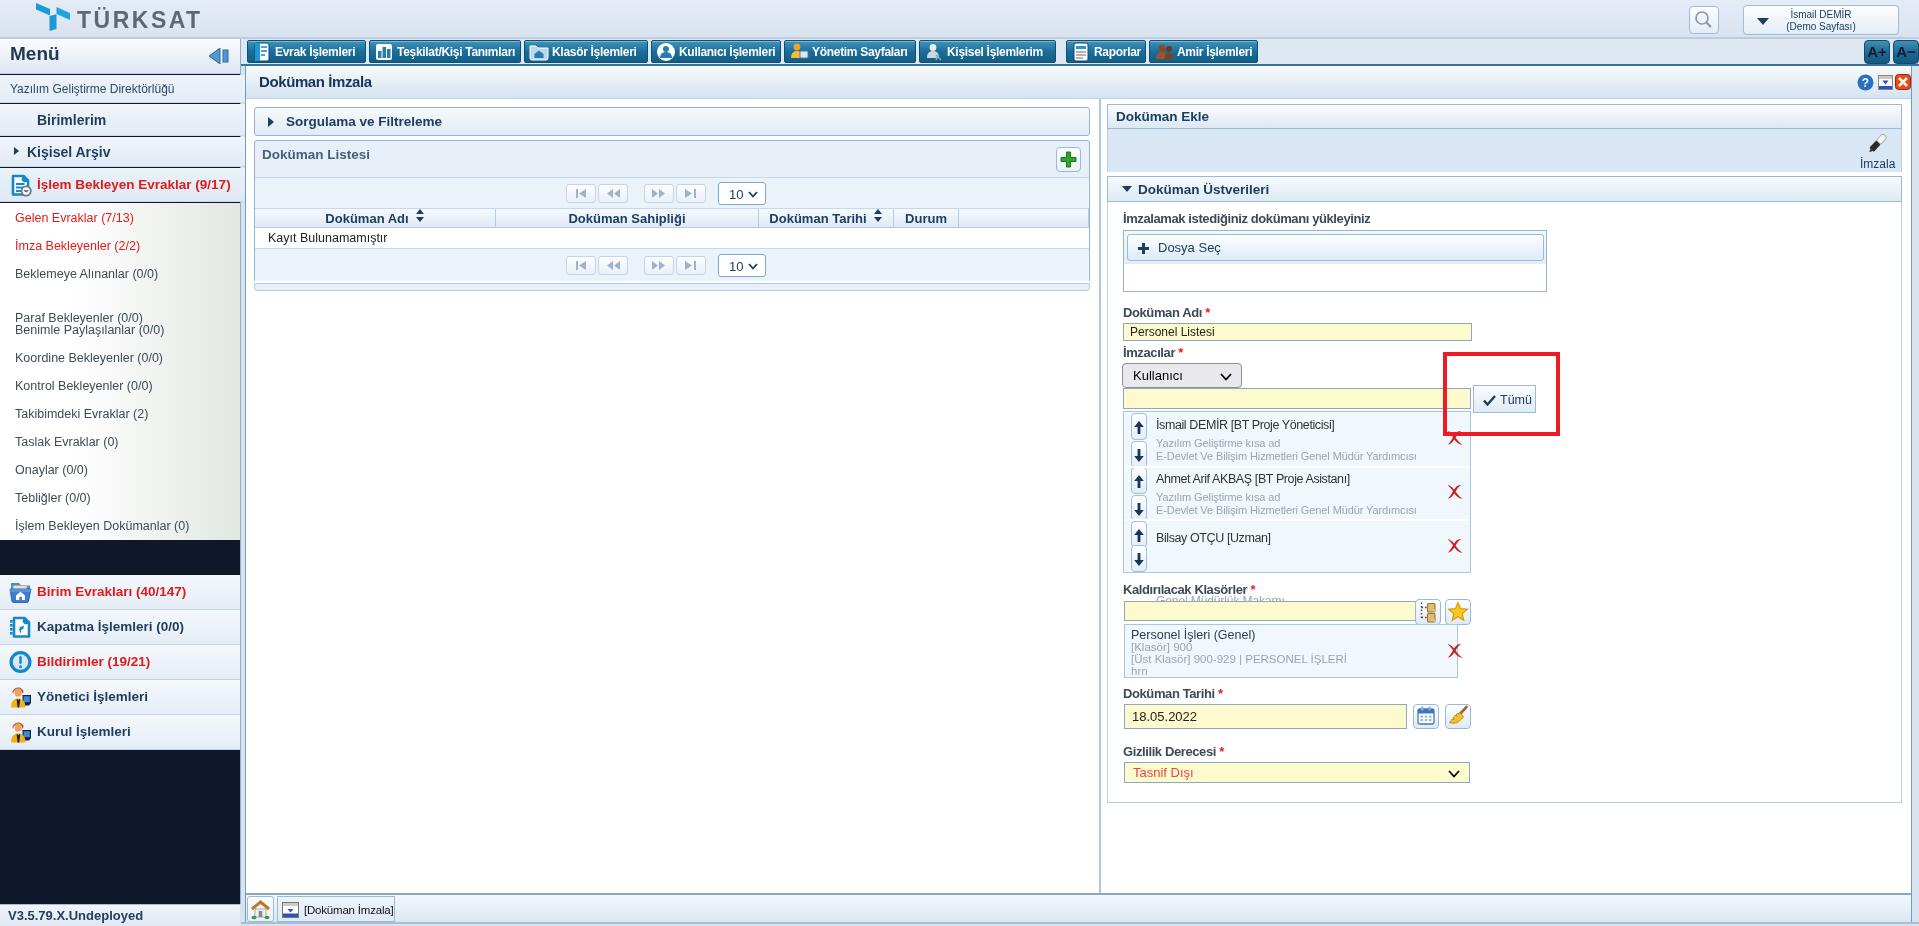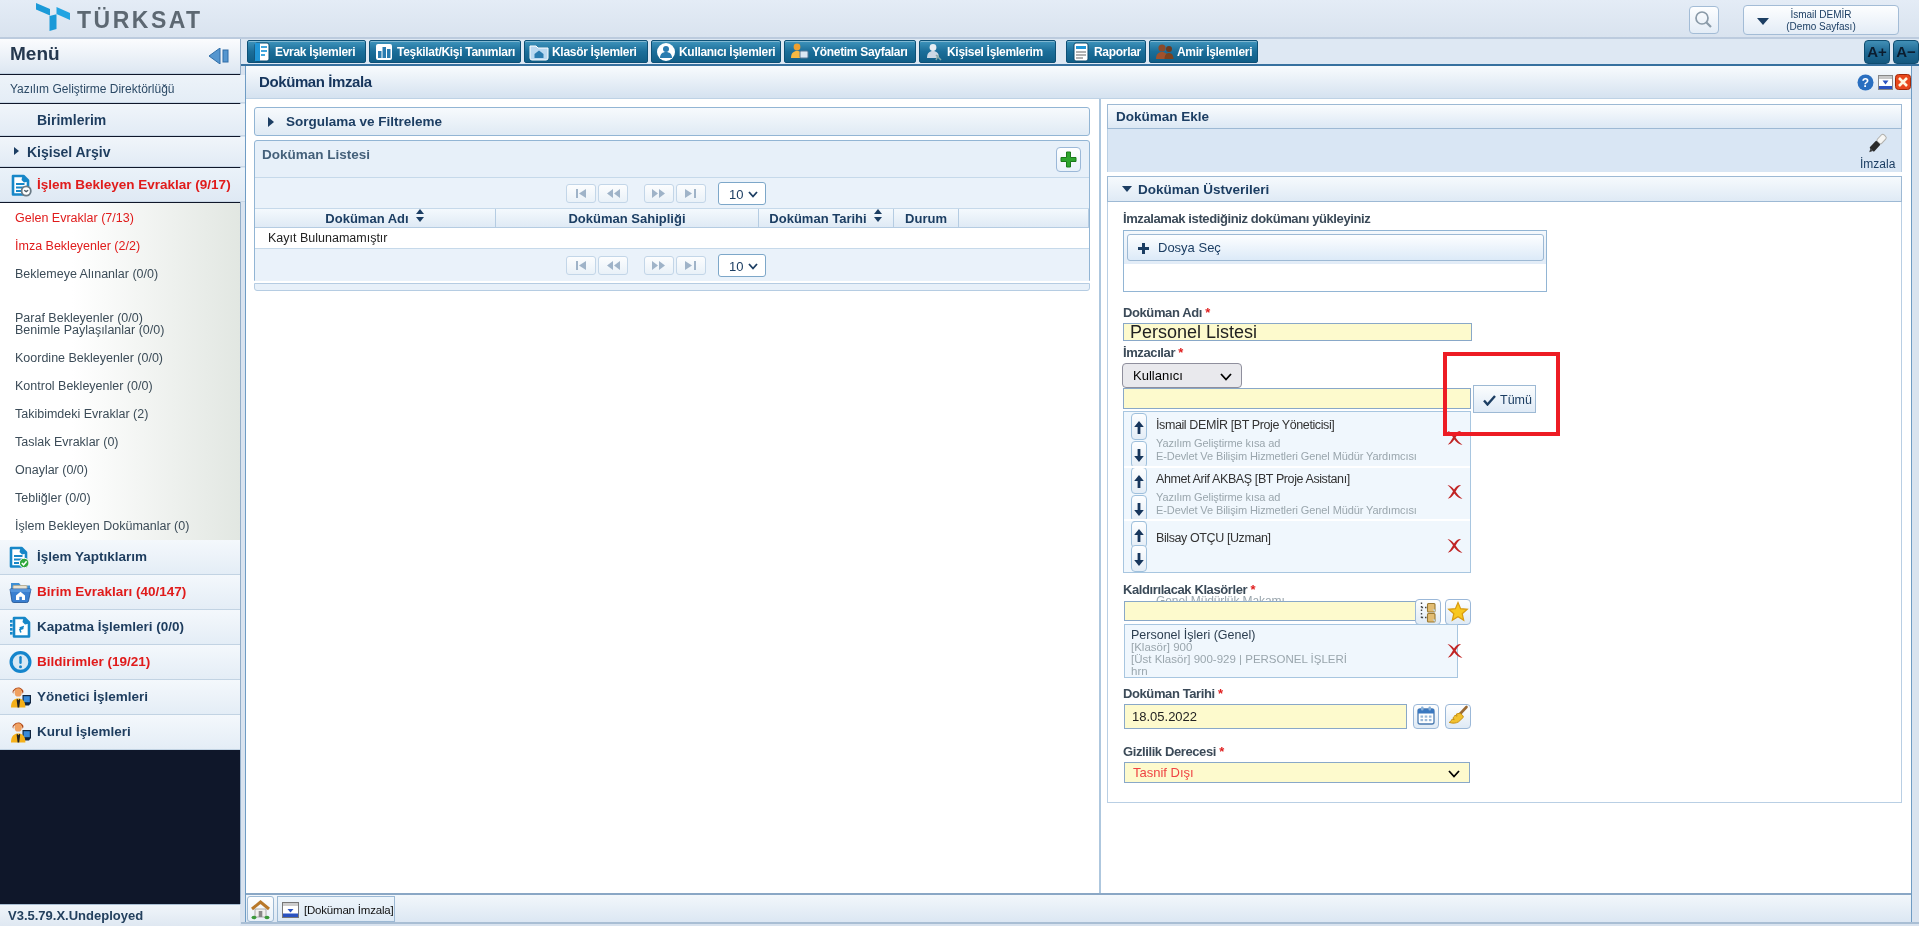--- a/index.html
+++ b/index.html
@@ -94,32 +94,20 @@
 <div style="position:absolute;left:15px;top:92px;font-size:12.5px;color:#3c4c58;white-space:nowrap;margin-top:16px;">Paraf Bekleyenler (0/0)</div>
 <div style="position:absolute;left:15px;top:120px;font-size:12.5px;color:#3c4c58;white-space:nowrap;">Benimle Paylaşılanlar (0/0)</div>
 <div style="position:absolute;left:15px;top:148px;font-size:12.5px;color:#3c4c58;white-space:nowrap;">Koordine Bekleyenler (0/0)</div>
 <div style="position:absolute;left:15px;top:176px;font-size:12.5px;color:#3c4c58;white-space:nowrap;">Kontrol Bekleyenler (0/0)</div>
 <div style="position:absolute;left:15px;top:204px;font-size:12.5px;color:#3c4c58;white-space:nowrap;">Takibimdeki Evraklar (2)</div>
 <div style="position:absolute;left:15px;top:232px;font-size:12.5px;color:#3c4c58;white-space:nowrap;">Taslak Evraklar (0)</div>
 <div style="position:absolute;left:15px;top:260px;font-size:12.5px;color:#3c4c58;white-space:nowrap;">Onaylar (0/0)</div>
 <div style="position:absolute;left:15px;top:288px;font-size:12.5px;color:#3c4c58;white-space:nowrap;">Tebliğler (0/0)</div>
 <div style="position:absolute;left:15px;top:316px;font-size:12.5px;color:#3c4c58;white-space:nowrap;">İşlem Bekleyen Dokümanlar (0)</div>
 </div>
-<div class="brow" style="top:501px;">
-      <svg width="22" height="23" viewBox="0 0 22 23">
-        <path d="M2,2 h10.5 l4.5,4.5 v14 h-15 z" fill="#fff" stroke="#1787c8" stroke-width="2.6" stroke-linejoin="round"></path>
-        <path d="M11.5,1.5 l6,6 l-4.5,1 l-2.5,-2.5 z" fill="#1787c8"></path>
-        <line x1="5" y1="10" x2="13.5" y2="10" stroke="#1787c8" stroke-width="2"></line>
-        <line x1="5" y1="13.5" x2="13.5" y2="13.5" stroke="#1787c8" stroke-width="2"></line>
-        <line x1="5" y1="17" x2="10" y2="17" stroke="#1787c8" stroke-width="2"></line>
-        <circle cx="15.2" cy="17" r="4.8" fill="#2fa83c" stroke="#fff" stroke-width="1"></circle>
-        <path d="M12.8,17 l1.8,1.9 3,-3.6" fill="none" stroke="#fff" stroke-width="1.6"></path>
-      </svg>
-      <span style="color:#1d3c5e;">İşlem Yaptıklarım</span>
-    </div>
 <div class="brow" style="top:536px;">
       <svg width="24" height="22" viewBox="0 0 24 22">
         <path d="M2,2 h8 l2,2.5 h9 v4 h-19 z" fill="#3f8fd4"></path>
         <rect x="4" y="4.5" width="14" height="6" rx="1" fill="#e8e2d2" stroke="#b8a888" stroke-width="0.8"></rect>
         <path d="M1,8 h21 l-2.5,12 a1.8,1.8 0 0 1 -1.8,1.5 h-13 a1.8,1.8 0 0 1 -1.8,-1.5 z" fill="#3a7fd0" stroke="#1c4f8f" stroke-width="0.8"></path>
         <path d="M1,8 h21 l-0.6,3 h-19.8 z" fill="#5a9ade" opacity="0.8"></path>
         <path d="M7,14.5 l4.5,-3.8 4.5,3.8 v4.5 h-9 z" fill="#fff"></path>
         <rect x="10.3" y="15.8" width="2.6" height="3.2" fill="#3a7fd0"></rect>
       </svg>
       <span style="color:#e01b1b;">Birim Evrakları (40/147)</span>
@@ -366,21 +354,21 @@
 <div class="lbl" style="left:1123px;top:211px;">İmzalamak istediğiniz dokümanı yükleyiniz</div>
 <div class="abs" style="left:1123px;top:230px;width:424px;height:62px;border:1px solid #92b5d4;background:#fff;"></div>
 <div class="abs" style="left:1124px;top:231px;width:422px;height:33px;background:linear-gradient(#f4f8fc,#e2ecf7);"></div>
 <div class="abs" style="left:1127px;top:234px;width:417px;height:27px;border:1px solid #9db9d4;border-radius:3px;background:linear-gradient(#fdfeff,#dceaf8);">
 <svg style="position:absolute;left:9px;top:7px;" width="13" height="13" viewBox="0 0 13 13">
       <path d="M5,1 h3 v4 h4 v3 h-4 v4 h-3 v-4 h-4 v-3 h4 z" fill="#1c3e63"></path>
     </svg>
 <span style="position:absolute;left:30px;top:5px;font-size:13px;color:#1c3e63;">Dosya Seç</span>
   </div>
 <div class="lbl" style="left:1123px;top:305px;">Doküman Adı <span class="star">*</span></div>
-<div class="ylw" style="left:1123px;top:323px;width:349px;height:18px;font-size:18px;color:#222;line-height:16px;padding-left:6px;">Personel Listesi</div>
+<div class="ylw" style="left:1123px;top:323px;width:349px;height:18px;font-size:12px;color:#222;line-height:16px;padding-left:6px;">Personel Listesi</div>
 <div class="lbl" style="left:1123px;top:345px;">İmzacılar <span class="star">*</span></div>
 <div class="abs" style="left:1122px;top:363px;width:120px;height:25px;background:#e9e9ed;border:1px solid #8f8f9d;border-radius:4px;font-size:13px;color:#000;line-height:23px;padding-left:10px;">Kullanıcı
 <svg style="position:absolute;right:9px;top:9px;" width="12" height="8" viewBox="0 0 12 8">
       <path d="M1,1 l5,5.5 5,-5.5" fill="none" stroke="#000" stroke-width="1.8"></path>
     </svg></div>
 <div class="ylw" style="left:1123px;top:388px;width:348px;height:21px;"></div>
 <div class="abs" style="left:1473px;top:385px;width:63px;height:28px;border:1px solid #9db9d4;background:linear-gradient(#fbfdfe,#dfeaf6);">
 <svg style="position:absolute;left:9px;top:9px;" width="13" height="11" viewBox="0 0 13 11">
       <path d="M1,5.5 l3.5,4 L12,1" fill="none" stroke="#1c3e63" stroke-width="2.4"></path>
     </svg>

